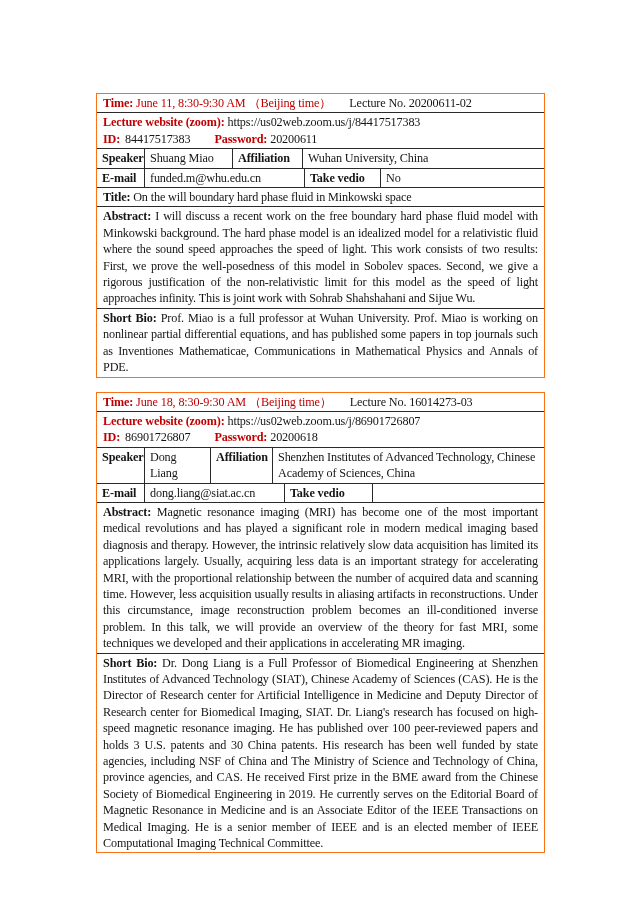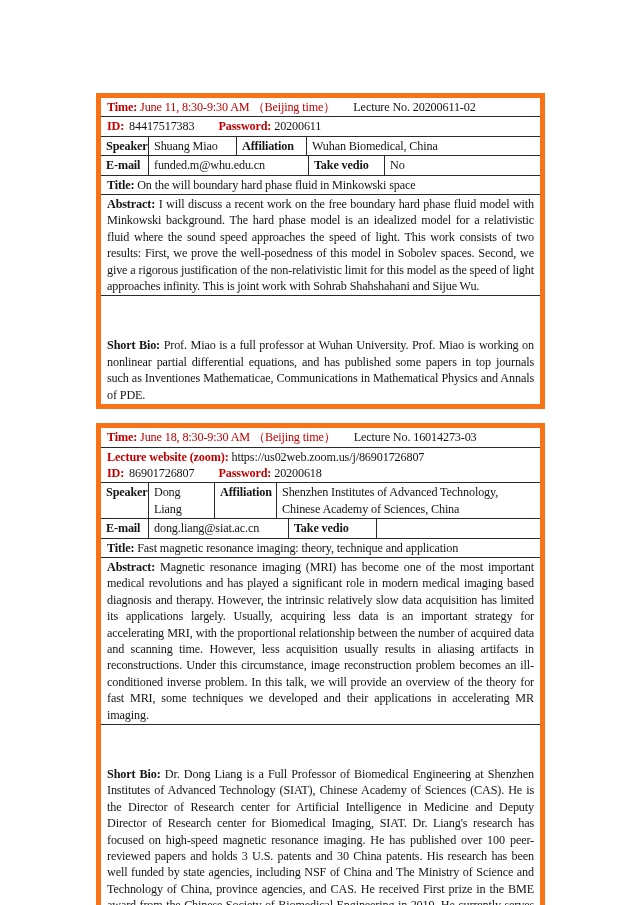--- a/index.html
+++ b/index.html
@@ -16,33 +16,33 @@
   }
   .page {
     padding-top: 93px;
     padding-left: 96px;
     box-sizing: border-box;
     width: 640px;
     height: 905px;
   }
   .doc-table {
     width: 449px;
-    border: 5px solid #f97316;
+    border: 1px solid #f97316;
     box-sizing: border-box;
     font-size: 12.2px;
     line-height: 16.4px;
     letter-spacing: -0.15px;
   }
   .doc-table + .doc-table { margin-top: 14px; }
   .t-row {
     display: flex;
     border-bottom: 1px solid #2a2a2a;
     align-items: stretch;
   }
-  .t-row:last-child { border-bottom: none; margin-top: 40px; }
+  .t-row:last-child { border-bottom: none; }
   .cell {
     border-right: 1px solid #2a2a2a;
     padding: 1px 5px;
     box-sizing: border-box;
     flex-shrink: 0;
   }
   .cell.last { border-right: none; flex: 1 1 auto; }
   .full {
     flex: 1;
     padding: 1px 6px;
@@ -70,31 +70,33 @@
 
     <div class="t-row">
       <div class="full">
         <span class="red"><b>Time:</b>
         <span>June 11, 8:30-9:30 AM （Beijing time）</span></span><span class="lec-no">Lecture No. 20200611-02</span>
       </div>
     </div>
 
     <div class="t-row">
       <div class="full">
+        <div><b class="red">Lecture website (zoom):</b>
+          <span>https://us02web.zoom.us/j/84417517383</span></div>
         <div><b class="red">ID:</b>
           <span class="idv">84417517383</span><b class="red pw">Password:</b>
           <span>20200611</span></div>
       </div>
     </div>
 
     <div class="t-row">
       <div class="cell t1-sp-c1 bold">Speaker</div>
       <div class="cell t1-sp-c2">Shuang Miao</div>
       <div class="cell t1-sp-c3 bold">Affiliation</div>
-      <div class="cell last">Wuhan Biomedical, China</div>
+      <div class="cell last">Wuhan University, China</div>
     </div>
 
     <div class="t-row">
       <div class="cell t1-em-c1 bold">E-mail</div>
       <div class="cell t1-em-c2">funded.m@whu.edu.cn</div>
       <div class="cell t1-em-c3 bold">Take vedio</div>
       <div class="cell last">No</div>
     </div>
 
     <div class="t-row">
@@ -145,26 +147,20 @@
       <div class="cell t2-sp-c3 bold">Affiliation</div>
       <div class="cell last">Shenzhen Institutes of Advanced Technology, Chinese Academy of Sciences, China</div>
     </div>
 
     <div class="t-row">
       <div class="cell t2-em-c1 bold">E-mail</div>
       <div class="cell t2-em-c2">dong.liang@siat.ac.cn</div>
       <div class="cell t2-em-c3 bold">Take vedio</div>
     </div>
 
-    <div class="t-row">
-      <div class="full">
-        <b>Title:</b>
-        <span>Fast magnetic resonance imaging: theory, technique and application</span>
-      </div>
-    </div>
 
     <div class="t-row">
       <div class="full just">
         <b>Abstract:</b>
         <span>Magnetic resonance imaging (MRI) has become one of the most important medical revolutions and has played a significant role in modern medical imaging based diagnosis and therapy. However, the intrinsic relatively slow data acquisition has limited its applications largely. Usually, acquiring less data is an important strategy for accelerating MRI, with the proportional relationship between the number of acquired data and scanning time. However, less acquisition usually results in aliasing artifacts in reconstructions. Under this circumstance, image reconstruction problem becomes an ill-conditioned inverse problem. In this talk, we will provide an overview of the theory for fast MRI, some techniques we developed and their applications in accelerating MR imaging.</span>
       </div>
     </div>
 
     <div class="t-row">
       <div class="full just">

